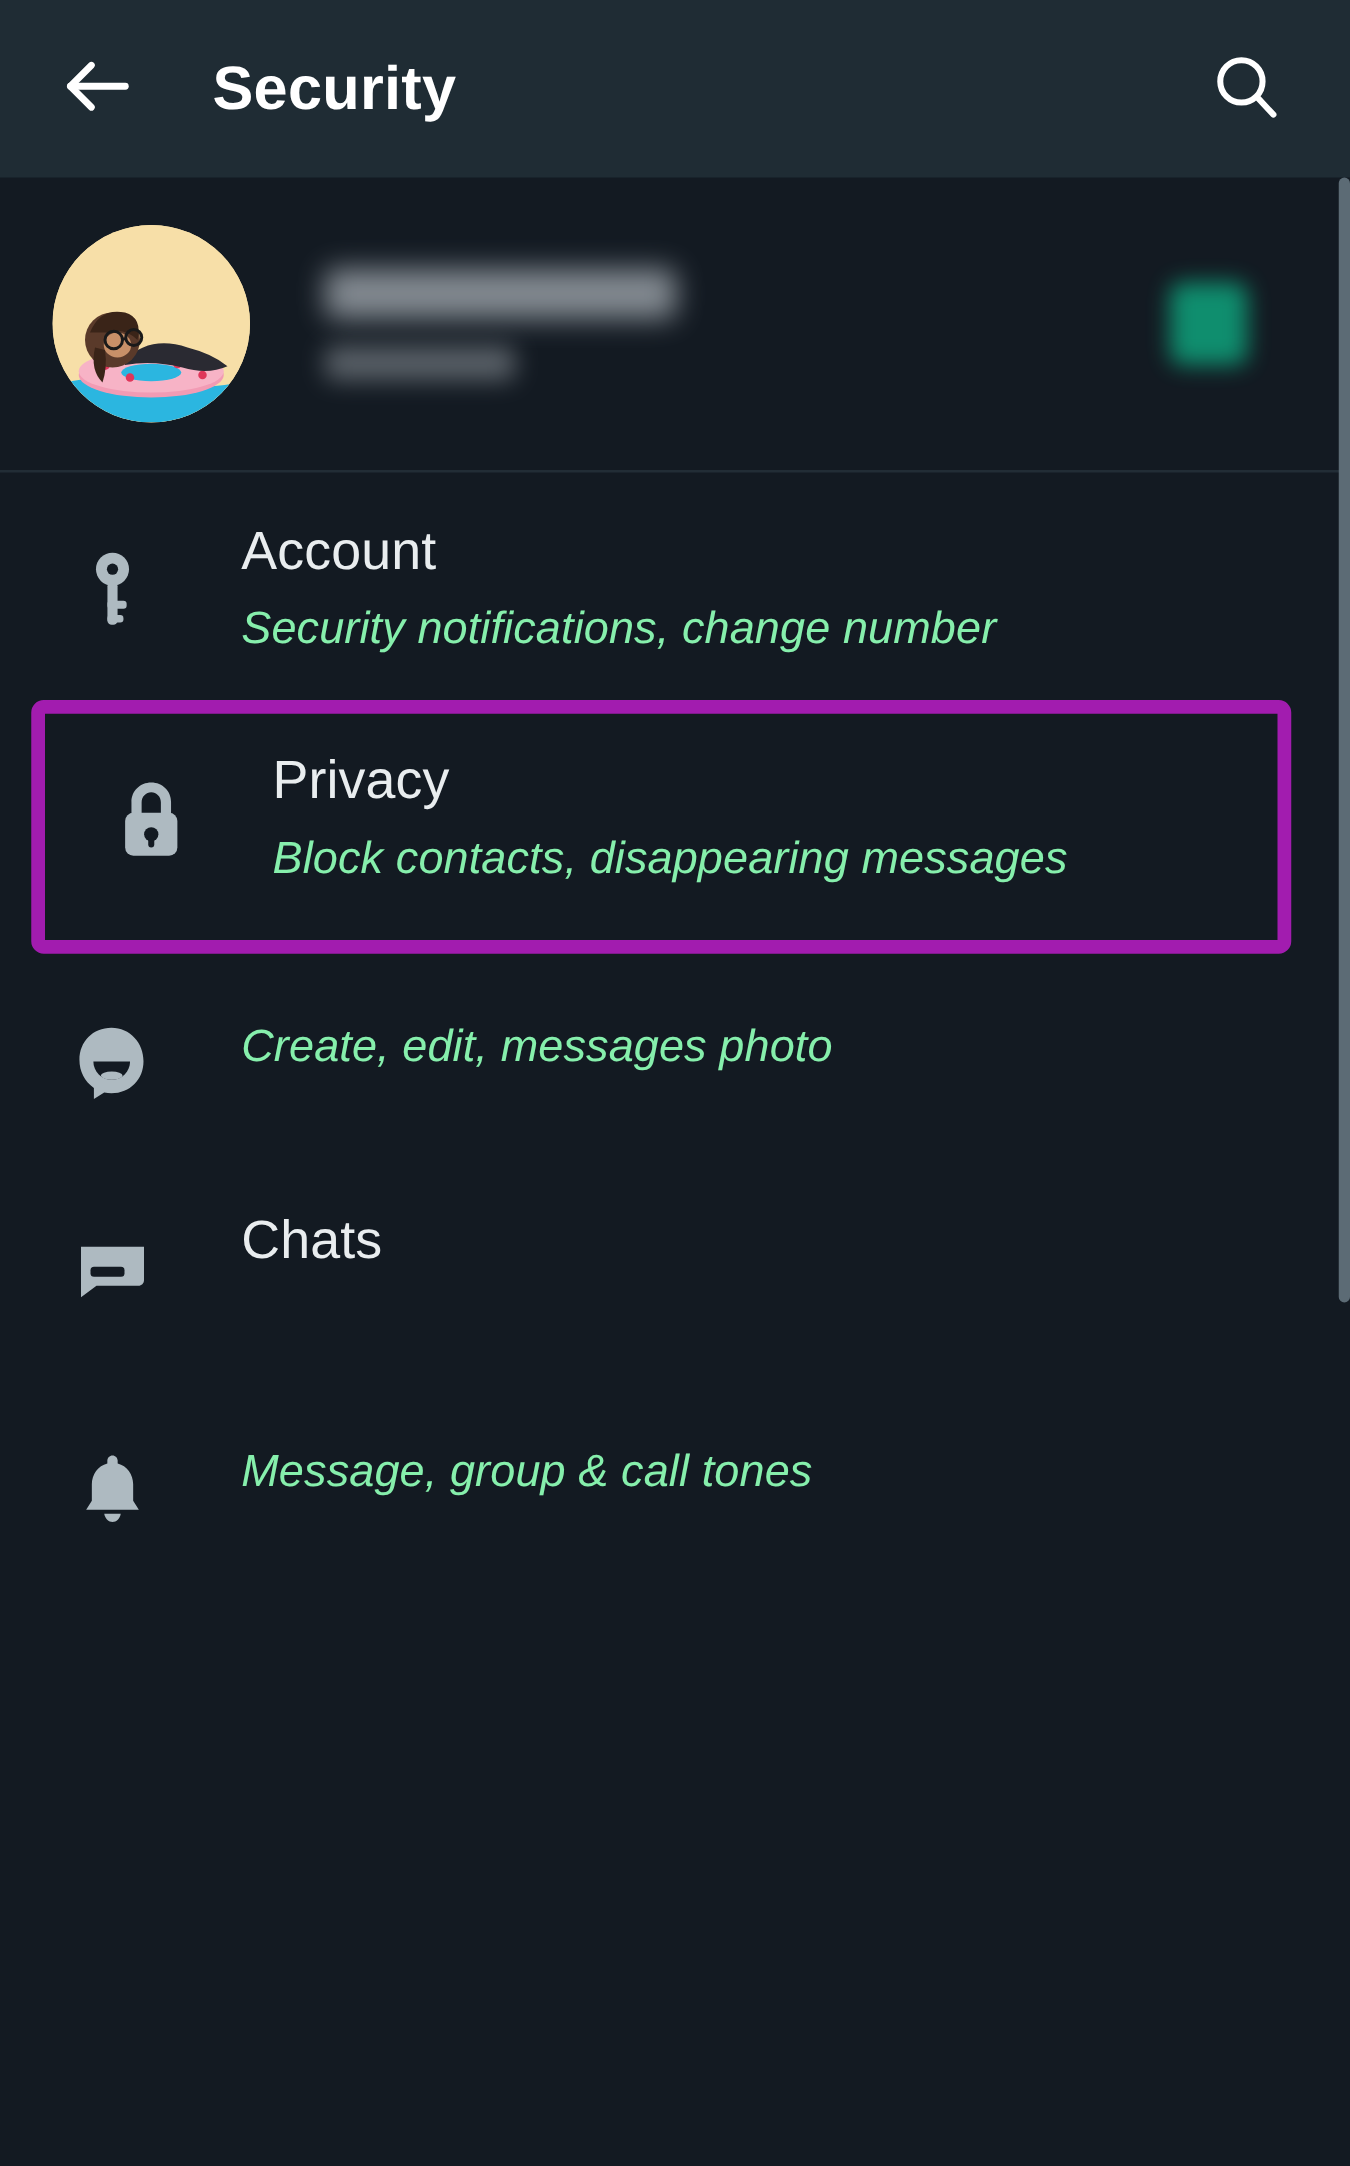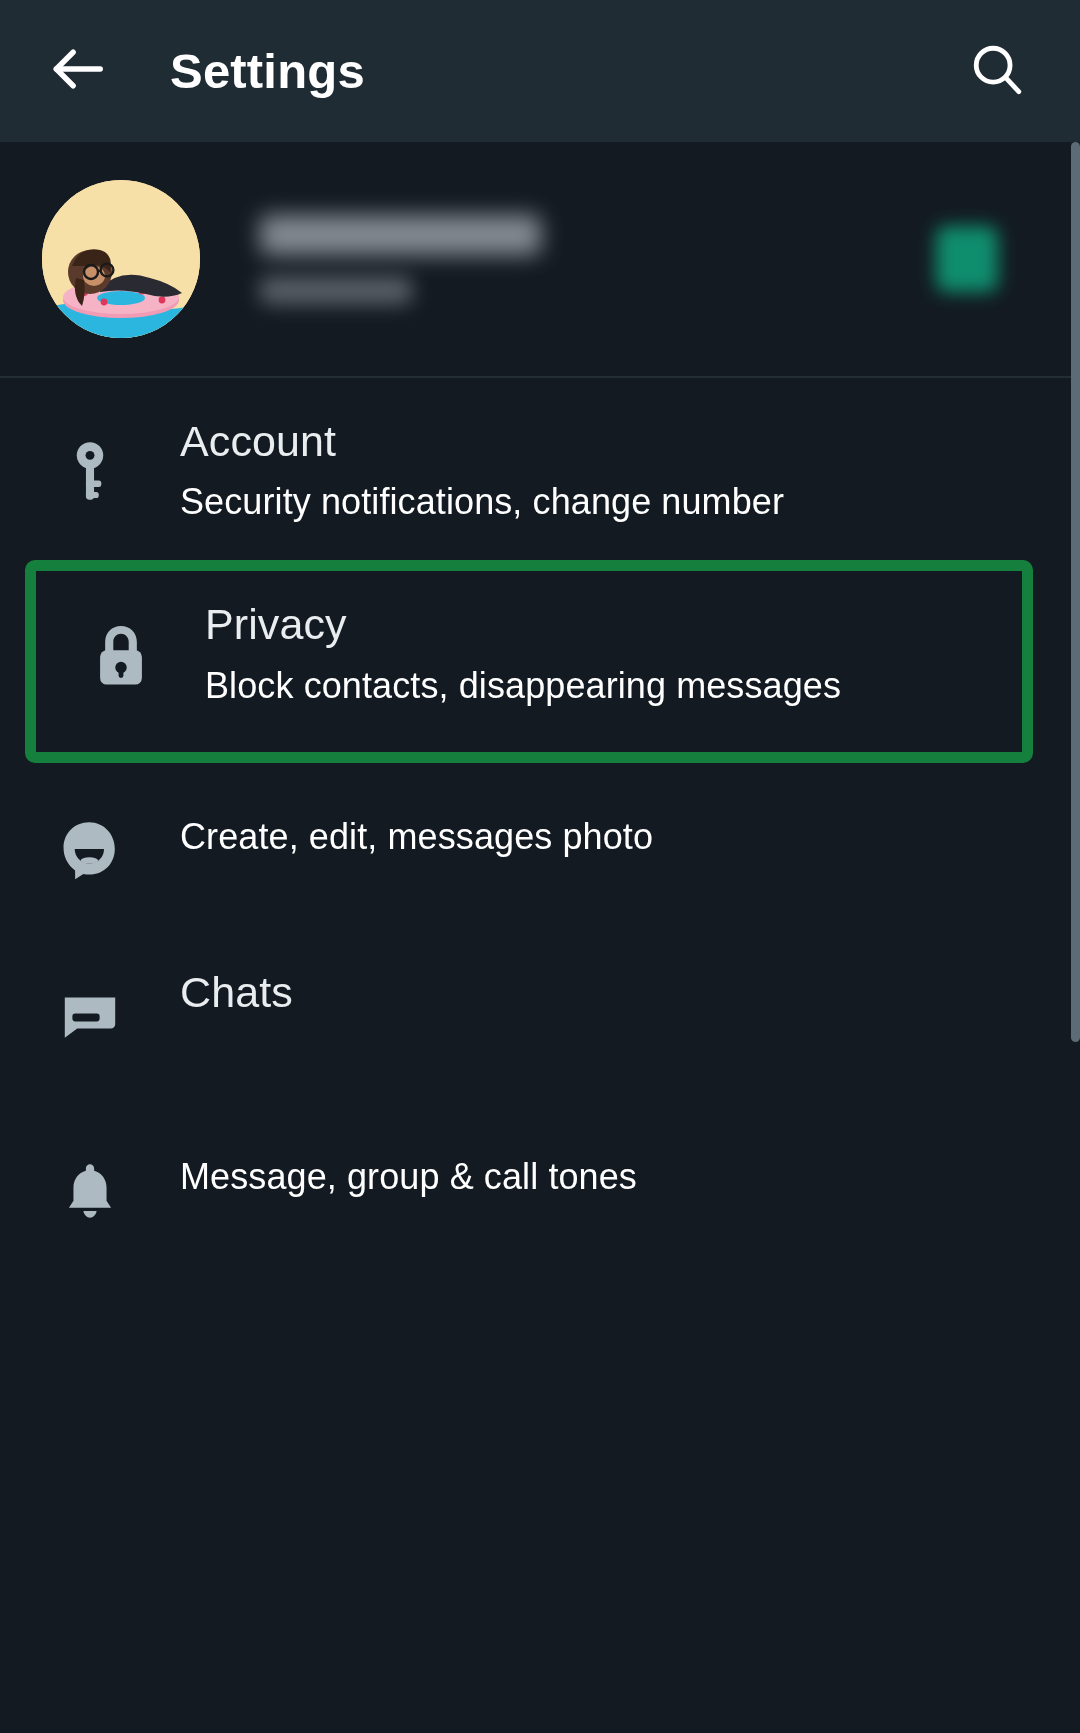--- a/index.html
+++ b/index.html
@@ -118,20 +118,21 @@
     position: relative;
     padding-top: 4px;
   }
   .row {
     position: relative;
     display: flex;
     align-items: flex-start;
     box-sizing: border-box;
     padding: 36px 30px 36px 0;
     min-height: 170px;
+    gap: 13px;
   }
   .row-icon {
     flex: 0 0 auto;
     width: 180px;
     display: flex;
     align-items: center;
     justify-content: center;
     padding-top: 22px;
   }
   .row-body {
@@ -141,30 +142,31 @@
     padding-right: 40px;
   }
   .row-title {
     font-size: 43px;
     color: #e9edef;
     line-height: 1.08;
     letter-spacing: 0.1px;
   }
   .row-sub {
     font-size: 36px;
-    color: #ffffff;
+    color: #86efac;
     line-height: 1.22;
     margin-top: 16px;
     letter-spacing: 0.1px;
     max-width: 700px;
+    font-style: italic;
   }
 
   
   .row.highlight {
-    border: 11px solid #15803d;
+    border: 11px solid #a21caf;
     border-radius: 10px;
     margin: 0 47px 0 25px;
     padding: 30px 6px 30px 0;
     min-height: 203px;
   }
   .row.highlight .row-icon { width: 169px; }
 
   
   .scrollbar {
     position: absolute;
@@ -183,21 +185,21 @@
 
   <div class="appbar">
     <div class="back-btn">
       <span>
         <svg width="62" height="62" viewBox="0 0 24 24" fill="none" stroke="#ffffff" stroke-width="2.1" stroke-linecap="round" stroke-linejoin="round">
           <line x1="21" y1="12" x2="4" y2="12"></line>
           <polyline points="10.5,5.5 4,12 10.5,18.5"></polyline>
         </svg>
       </span>
     </div>
-    <div class="appbar-title">Settings</div>
+    <div class="appbar-title">Security</div>
     <div class="appbar-spacer"></div>
     <div class="search-btn">
       <span>
         <svg width="58" height="58" viewBox="0 0 24 24" fill="none" stroke="#ffffff" stroke-width="2" stroke-linecap="round">
           <circle cx="10.4" cy="10.4" r="7"></circle>
           <line x1="15.6" y1="15.6" x2="21" y2="21.4"></line>
         </svg>
       </span>
     </div>
   </div>

